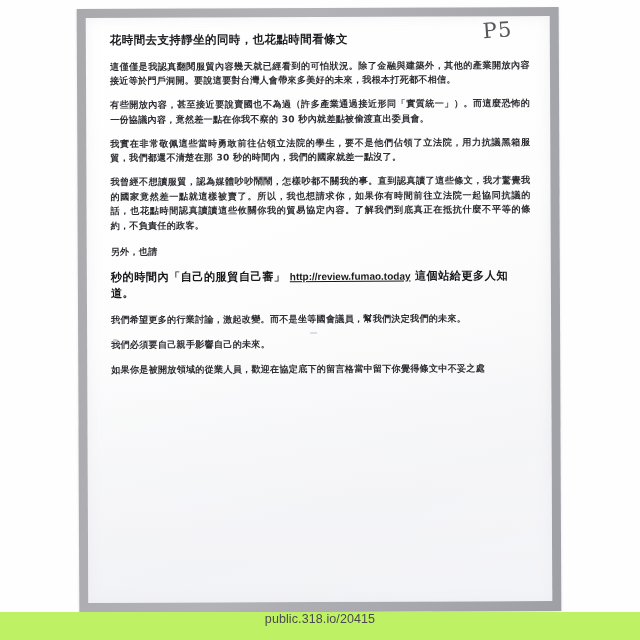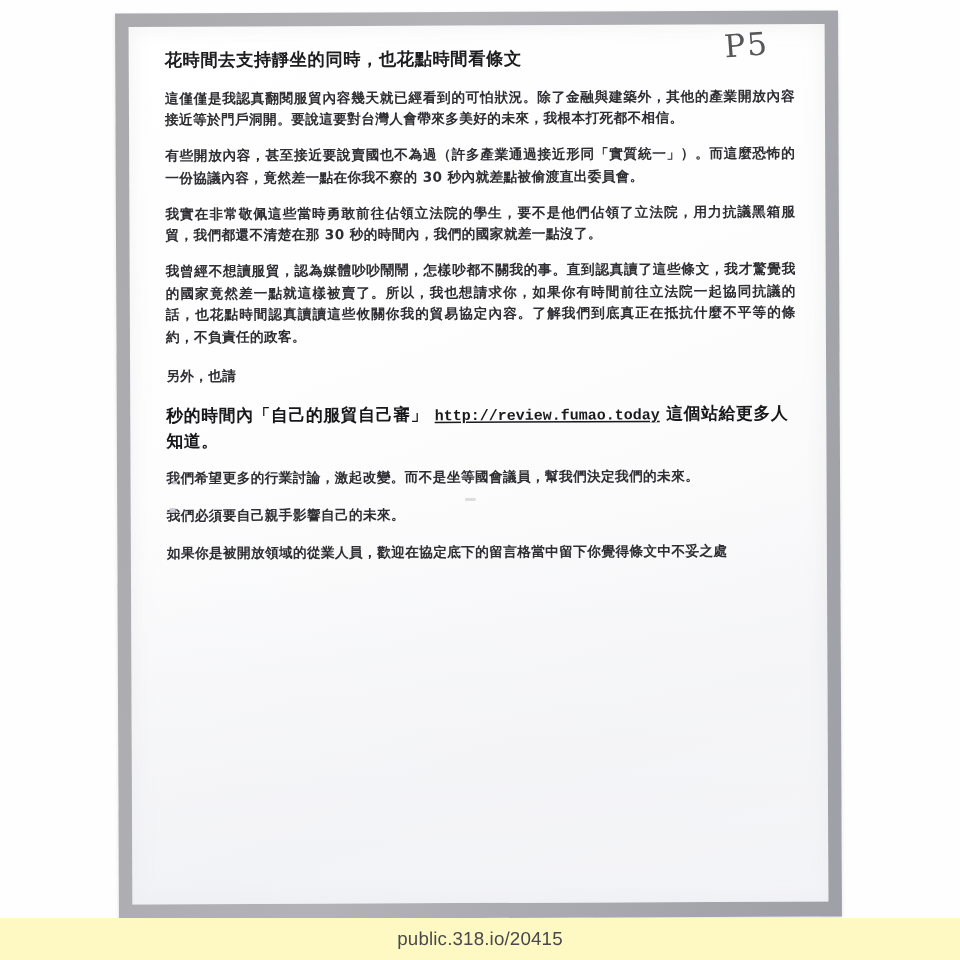--- a/index.html
+++ b/index.html
@@ -110,21 +110,21 @@
     font-size: 11.2px;
     font-weight: bold;
     color: #17171a;
     line-height: 1.5;
     letter-spacing: 0.45px;
     margin: 2px 0 10px 0;
   }
 
   .callout .url {
     text-decoration: underline;
-    font-family: Liberation Mono, monospace;
+    font-family: Liberation Sans, sans-serif;
     font-size: 10px;
     letter-spacing: 0;
     color: #1a1a1d;
   }
 
   .short {
     margin-bottom: 10px;
   }
 
   
@@ -134,23 +134,23 @@
     z-index: 2;
   }
 
   
   #footer-strip {
     position: absolute;
     left: 0;
     top: 612px;
     width: 640px;
     height: 28px;
-    background: #fef9c3;
+    background: #bef264;
     display: flex;
-    align-items: center;
+    align-items: flex-start;
     justify-content: center;
   }
   #footer-text {
     font-family: "Liberation Sans", sans-serif;
     font-size: 12.5px;
     color: #4a4a4e;
     letter-spacing: 0.1px;
   }
 </style>
 </head>

